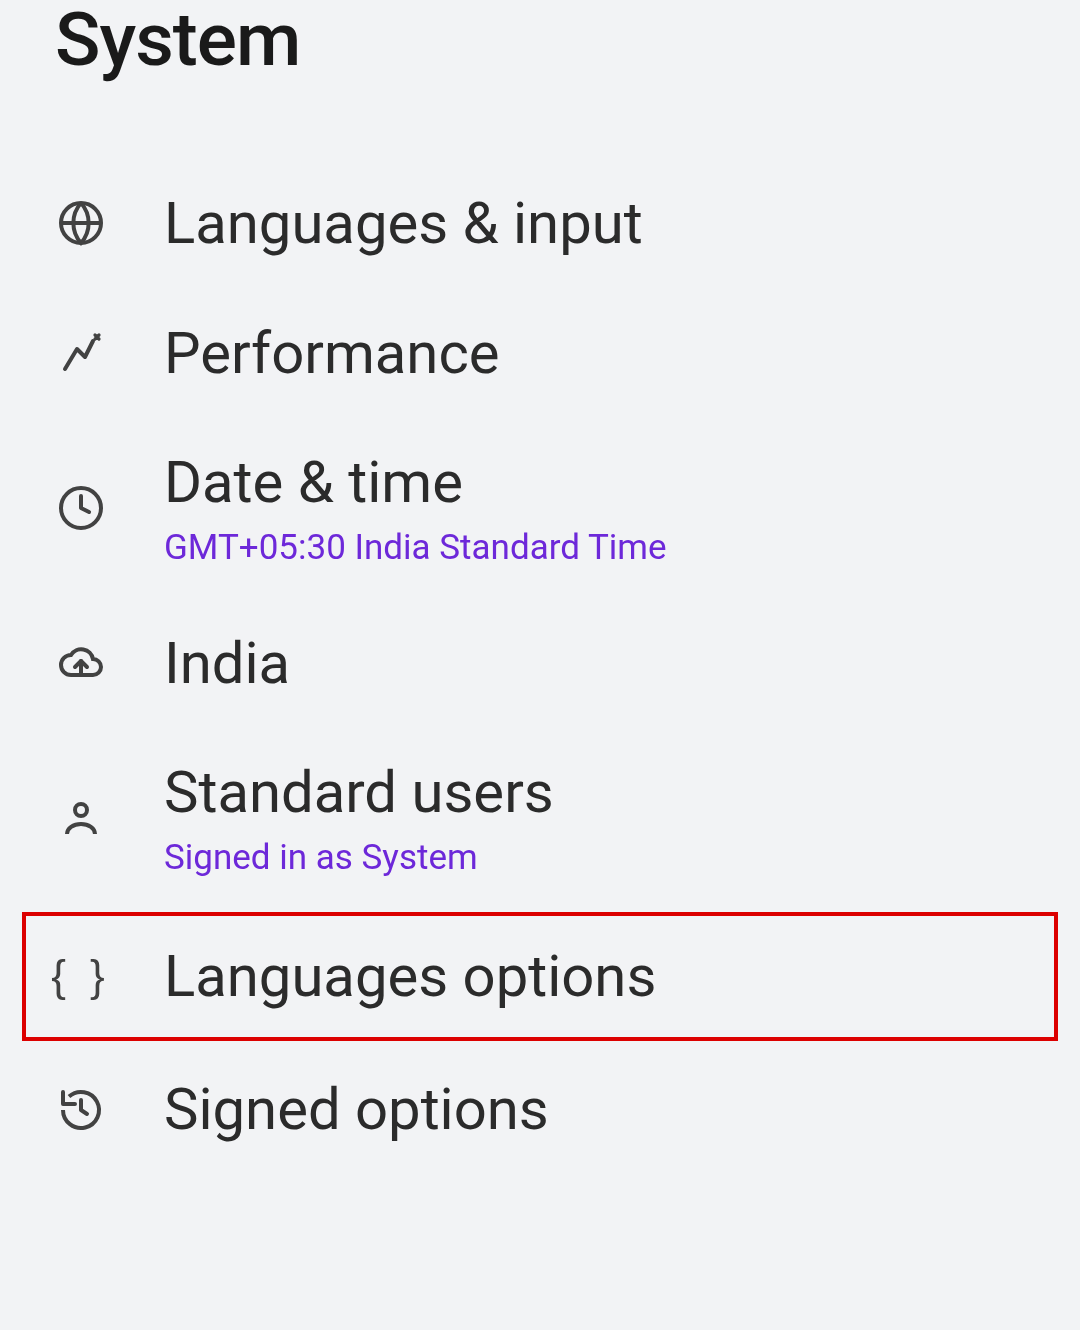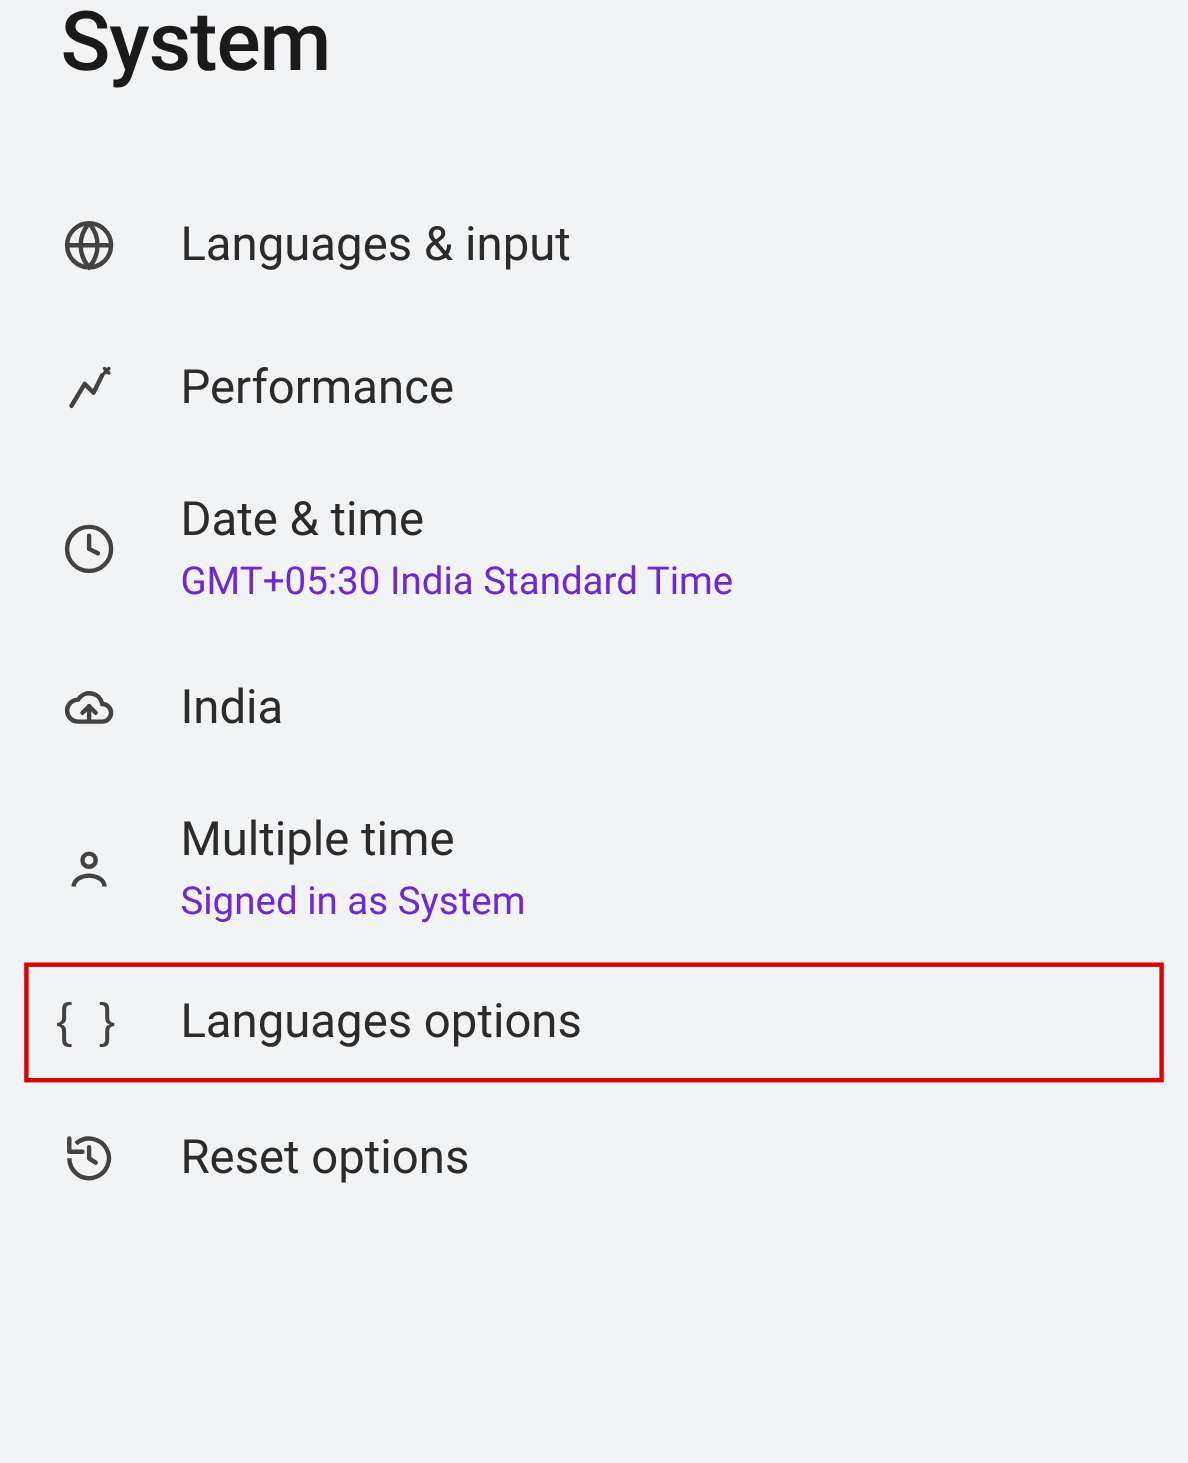--- a/index.html
+++ b/index.html
@@ -55,21 +55,21 @@
       stroke: #424242;
       stroke-width: 2;
       fill: none;
     }
     .text-group {
       display: flex;
       flex-direction: column;
       justify-content: center;
     }
     .item-title {
-      font-size: 43px;
+      font-size: 58px;
       font-weight: 400;
       color: #2b2b2b;
       line-height: 1.25;
     }
     .item-subtitle {
       font-size: 35px;
       font-weight: 400;
       color: #6d28d9;
       margin-top: 6px;
       line-height: 1.3;
@@ -141,21 +141,21 @@
   </div>
 
   <div class="setting-item">
     <span class="icon-wrap">
       <svg viewBox="0 0 24 24">
         <circle cx="12" cy="8" r="3"></circle>
         <path d="M5 20 a7 5 0 0 1 14 0"></path>
       </svg>
     </span>
     <div class="text-group">
-      <span class="item-title">Multiple time</span>
+      <span class="item-title">Standard users</span>
       <span class="item-subtitle">Signed in as System</span>
     </div>
   </div>
 
   <div class="setting-item highlighted">
     <span class="icon-wrap">
       <span class="braces-icon">{&nbsp;}</span>
     </span>
     <div class="text-group">
       <span class="item-title">Languages options</span>
@@ -164,17 +164,17 @@
 
   <div class="setting-item">
     <span class="icon-wrap">
       <svg viewBox="0 0 24 24">
         <path d="M3 12 a9 9 0 1 0 3 -6.7"></path>
         <polyline points="3 3 3 9 9 9" stroke-linecap="round" stroke-linejoin="round" fill="none"></polyline>
         <polyline points="12 7 12 12 15 14" stroke-linecap="round" stroke-linejoin="round"></polyline>
       </svg>
     </span>
     <div class="text-group">
-      <span class="item-title">Reset options</span>
+      <span class="item-title">Signed options</span>
     </div>
   </div>
 
 </div>
 
 </body></html>

